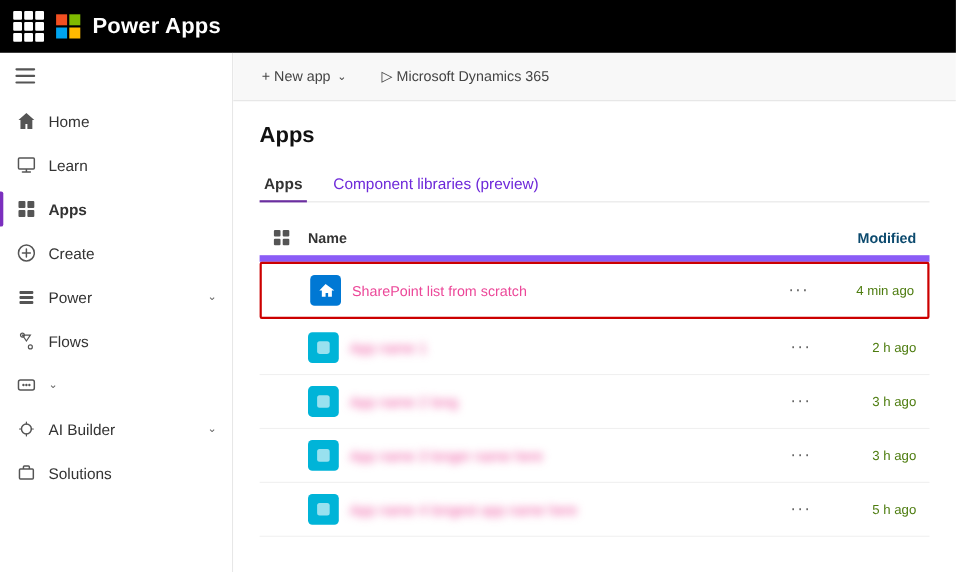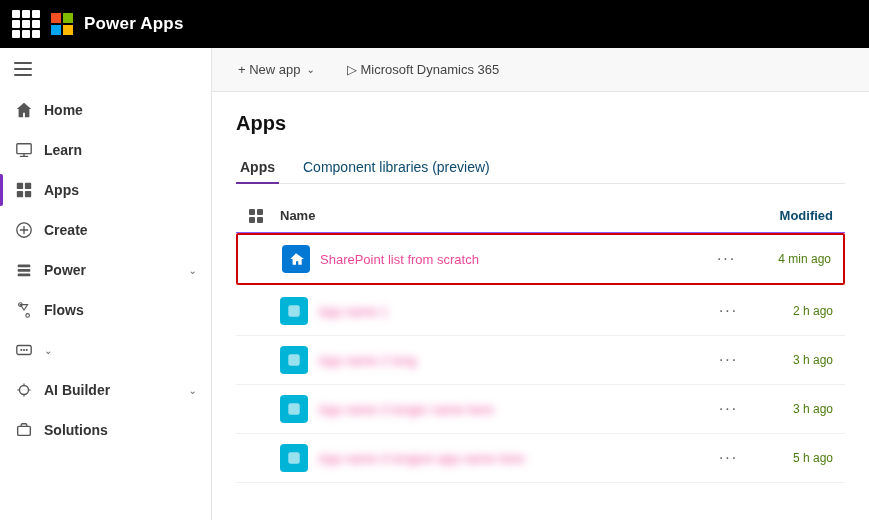--- a/index.html
+++ b/index.html
@@ -13,21 +13,21 @@
       display: flex;
       align-items: center;
       padding: 0 12px;
       gap: 10px;
       flex-shrink: 0;
     }
     .topbar-grid { display: grid; grid-template-columns: repeat(3,8px); grid-template-rows: repeat(3,8px); gap: 2px; cursor: pointer; }
     .topbar-grid-dot { background: #fff; width: 8px; height: 8px; border-radius: 1px; }
     .ms-logo { display: flex; width: 24px; height: 24px; flex-shrink: 0; }
     .ms-logo svg { width: 24px; height: 24px; }
-    .topbar-title { font-size: 17px; font-weight: 600; color: #fff; letter-spacing: 0.2px; }
+    .topbar-title { font-size: 20px; font-weight: 600; color: #fff; letter-spacing: 0.2px; }
 
     
     .layout { display: flex; flex: 1; overflow: hidden; }
 
     
     .sidebar {
       width: 212px;
       background: #fff;
       border-right: 1px solid #e5e5e5;
       display: flex;
@@ -63,21 +63,21 @@
       content: '';
       position: absolute;
       left: 0;
       top: 4px;
       bottom: 4px;
       width: 3px;
       background: #7B2FBE;
       border-radius: 0 2px 2px 0;
     }
     .sidebar-icon { width: 20px; height: 20px; display: flex; align-items: center; justify-content: center; flex-shrink: 0; }
-    .sidebar-label { flex: 1; font-size: 14px; font-weight: bold; }
+    .sidebar-label { flex: 1; font-size: 14px; }
     .sidebar-chevron { font-size: 10px; color: #666; }
 
     
     .main {
       flex: 1;
       display: flex;
       flex-direction: column;
       background: #fff;
       overflow: hidden;
     }
@@ -121,22 +121,22 @@
       font-weight: 600;
     }
     .tab.active::after {
       content: '';
       position: absolute;
       bottom: -1px;
       left: 0; right: 0;
       height: 2px;
       background: #6b2fa0;
     }
-    .tab.preview { color: #0c4a6e; }
-    .table-header { display: flex; align-items: flex-start; padding: 8px 12px; border-bottom: 1px solid #8b5cf6; }
+    .tab.preview { color: #6d28d9; }
+    .table-header { display: flex; align-items: center; padding: 8px 12px; border-bottom: 6px solid #8b5cf6; }
     .col-check { width: 32px; display: flex; align-items: center; }
     .col-name { flex: 1; font-weight: 600; font-size: 13px; color: #333; }
     .col-modified { width: 120px; font-weight: 600; font-size: 13px; color: #0c4a6e; text-align: right; }
 
     .table-row {
       display: flex;
       align-items: center;
       padding: 10px 12px;
       border-bottom: 1px solid #f0f0f0;
       cursor: pointer;

